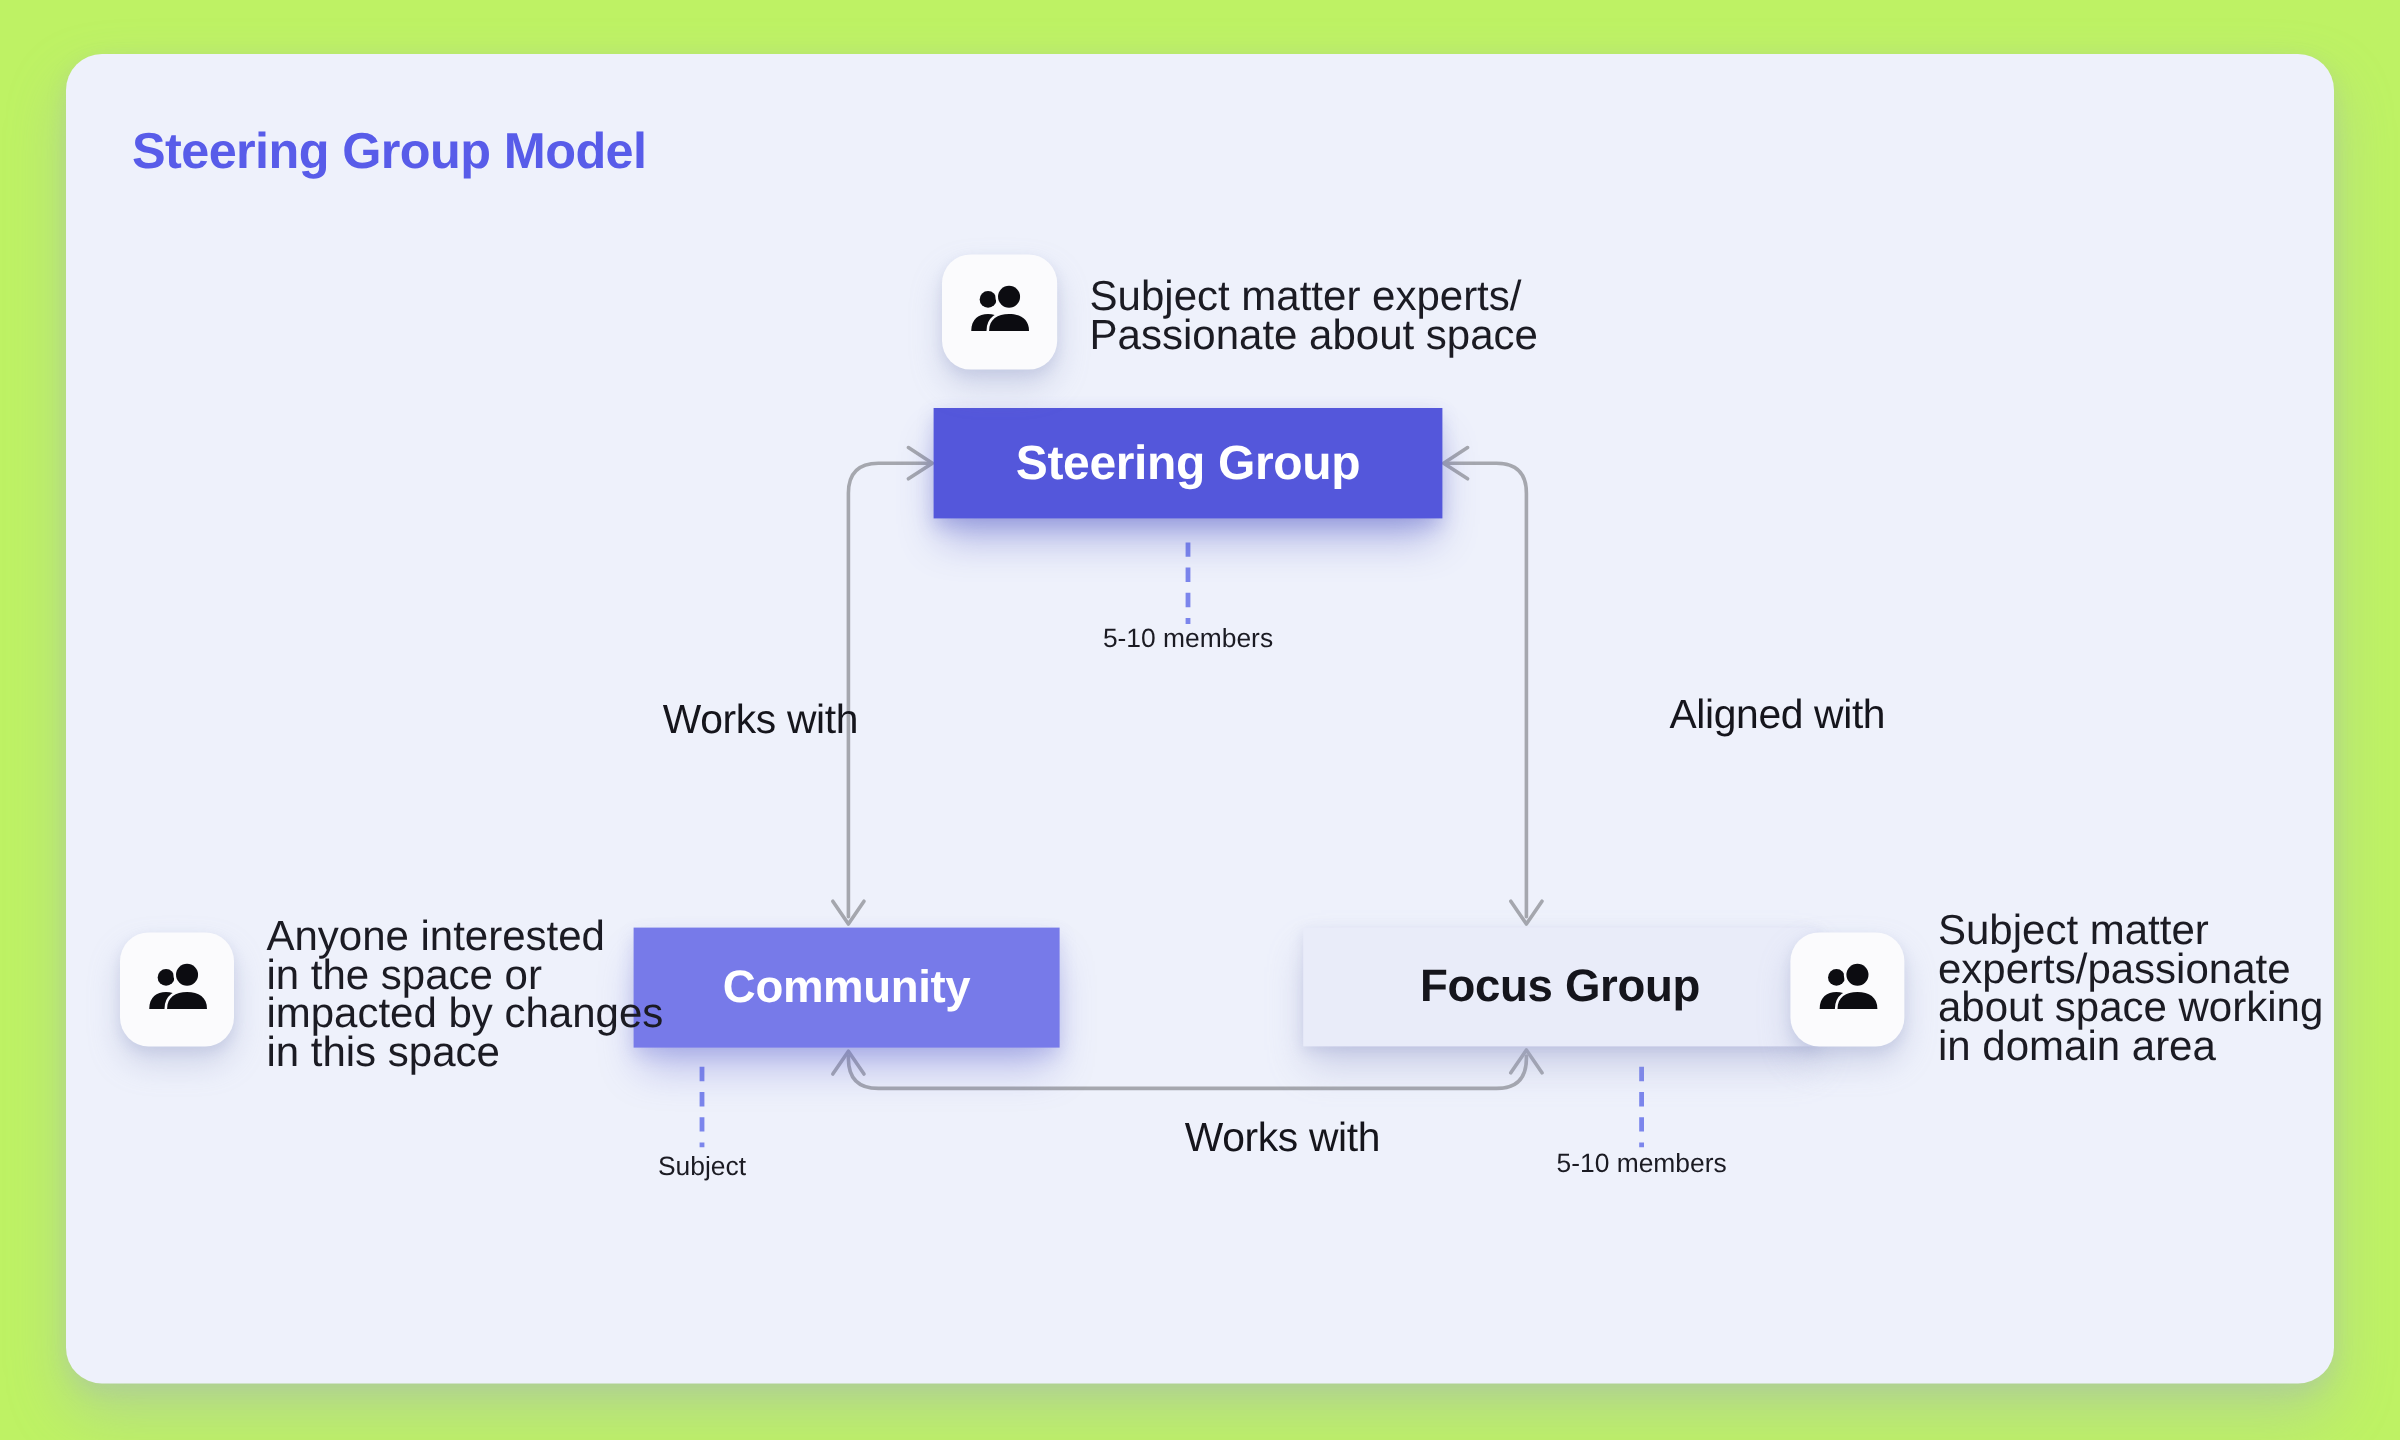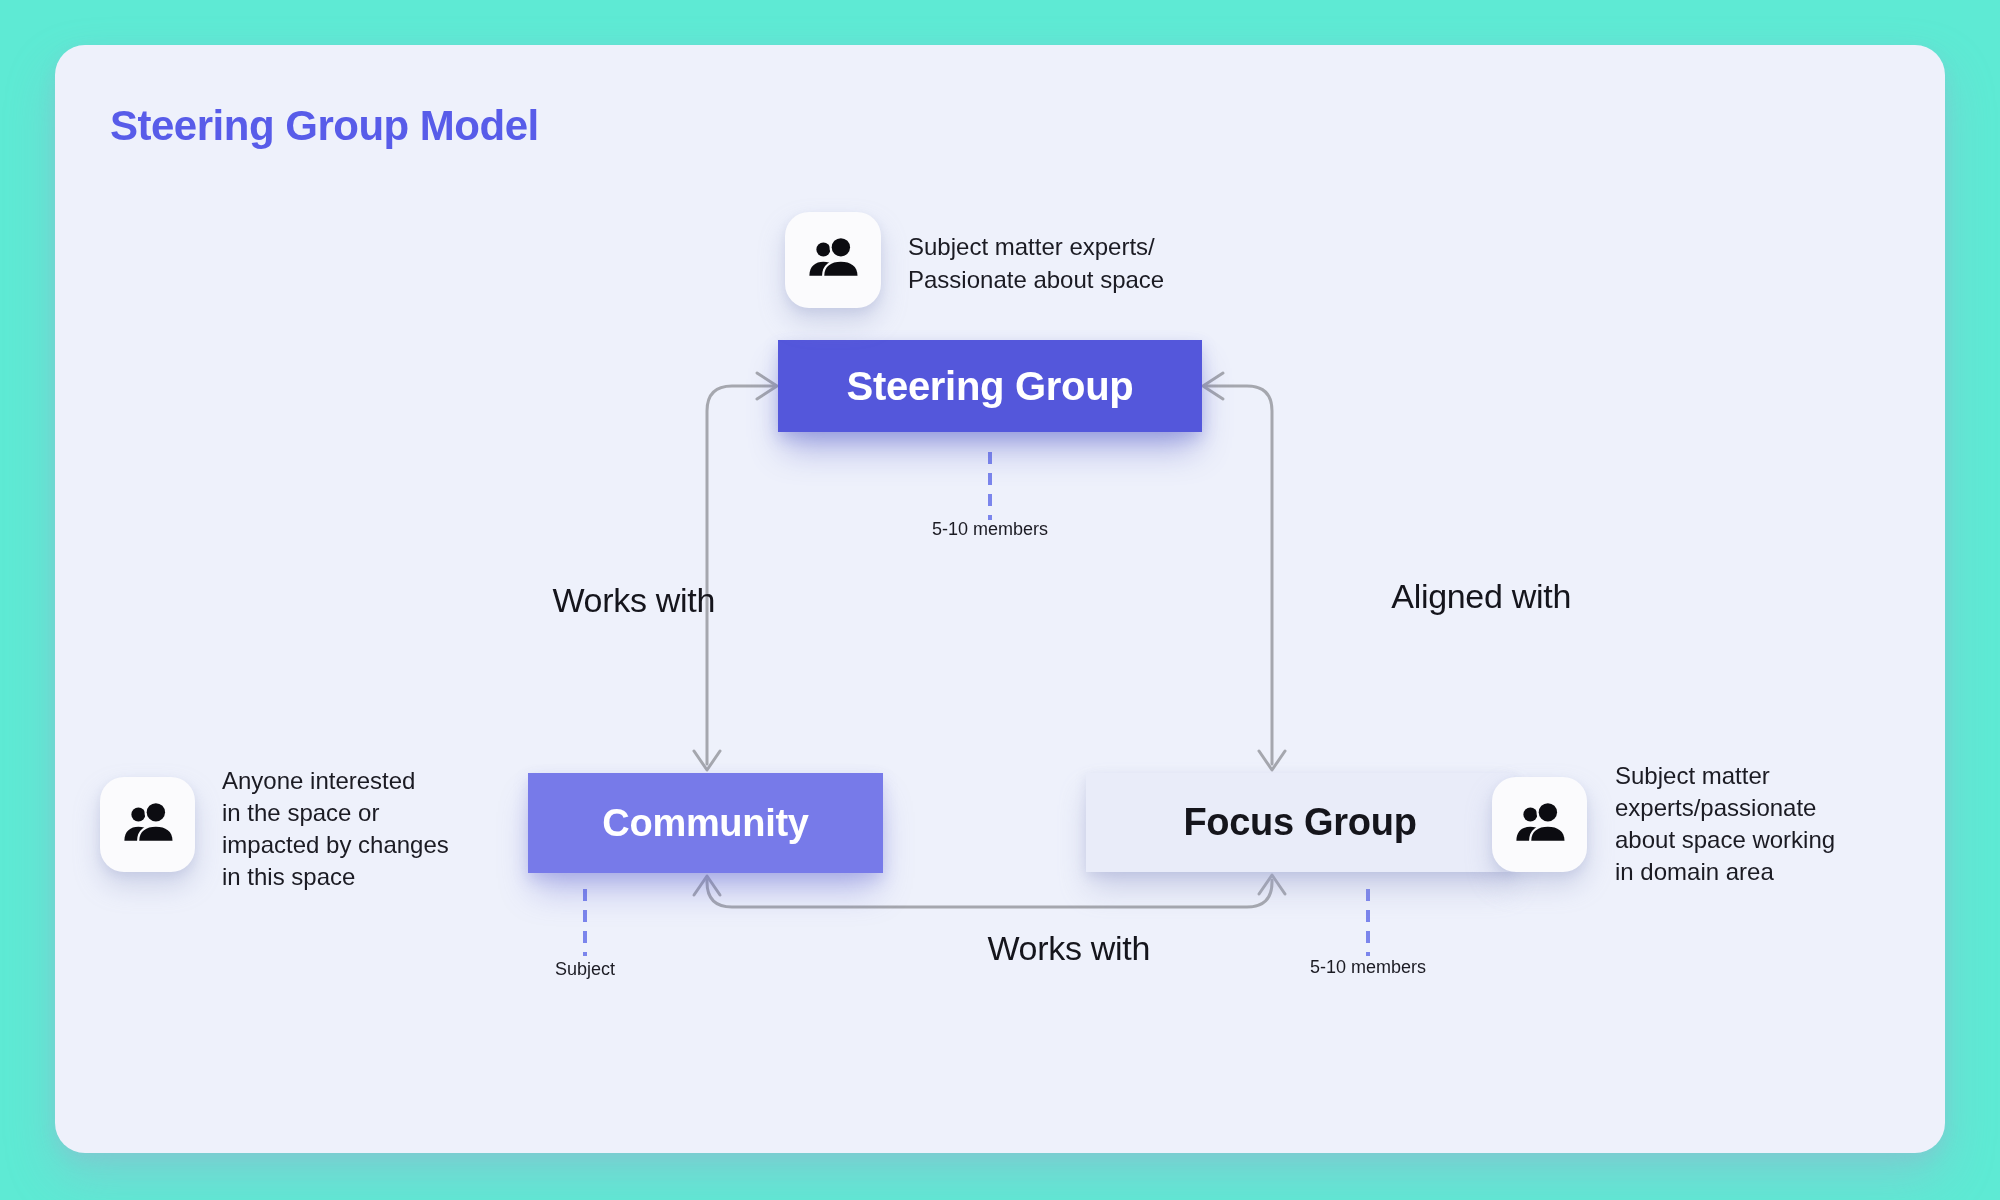--- a/index.html
+++ b/index.html
@@ -5,21 +5,21 @@
   * { margin: 0; padding: 0; box-sizing: border-box; }
   html, body { background: #ffffff; }
   body {
     font-family: "Liberation Sans", "DejaVu Sans", sans-serif;
     color: #17171e;
   }
   #screen {
     position: relative;
     width: 2000px;
     height: 1200px;
-    background: #5eead4;
+    background: #bef264;
     overflow: hidden;
   }
   .card {
     position: absolute;
     left: 55px; top: 45px;
     width: 1890px; height: 1108px;
     background: #eef1fb;
     border-radius: 30px;
     box-shadow: 0 24px 48px rgba(160,170,205,0.38), 0 6px 16px rgba(160,170,205,0.22);
   }
@@ -77,31 +77,31 @@
     align-items: center;
     justify-content: center;
     box-shadow: 0 14px 26px rgba(150,158,200,0.35), 0 4px 10px rgba(150,158,200,0.20);
   }
   .icon-card-top  { left: 785px;  top: 212px; width: 96px; height: 96px; }
   .icon-card-left { left: 100px;  top: 777px; width: 95px; height: 95px; }
   .icon-card-right{ left: 1492px; top: 777px; width: 95px; height: 95px; }
   .icon-card svg { width: 56px; height: 56px; display: block; }
   .note {
     position: absolute;
-    font-size: 24px;
+    font-size: 35px;
     line-height: 33px;
     color: #1b1b23;
     white-space: pre-line;
   }
   .note-top   { left: 908px;  top: 230px; }
   .note-left  { left: 222px;  top: 765px; line-height: 32px; }
   .note-right { left: 1615px; top: 760px; line-height: 32px; }
   .members {
     position: absolute;
-    font-size: 18px;
+    font-size: 22px;
     color: #1b1b23;
     text-align: center;
   }
   .members-steering  { left: 865px;  top: 519px; width: 250px; }
   .members-community { left: 485px;  top: 959px; width: 200px; }
   .members-focus     { left: 1243px; top: 957px; width: 250px; }
   .edge-label {
     position: absolute;
     font-size: 34px;
     color: #15151c;

